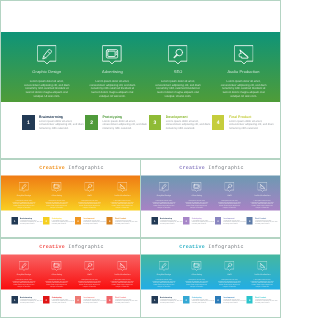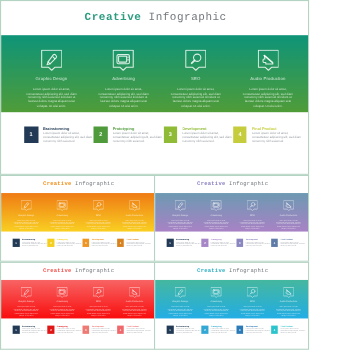--- a/index.html
+++ b/index.html
@@ -37,21 +37,20 @@
   .stxt{flex:1 1 auto;min-width:0;}
   .stitle{font-weight:bold;white-space:nowrap;overflow:hidden;}
   .sbody{}
 </style>
 </head>
 <body>
 
 <div class="page">
     <div class="card hero">
       <div class="inner" style="width: 281px; height: 159px; transform: scale(1); transform-origin: 0px 0px;">
-        <div class="ctitle" style="top: 9.6px; font-size: 10px; letter-spacing: 0.46px;"><span class="b" style="color:#2c9c80">Creative</span> <span class="r">Infographic</span></div>
         <div class="band" style="top: 31px; height: 70px; background: linear-gradient(rgb(14, 148, 120) 0%, rgb(79, 156, 56) 100%);">
           <div class="cols" style="left: 13px; width: 262.4px;">
             <div class="col">
               <div class="bubble" style="top:13px">
                 <svg width="19.50" height="19.50" viewBox="0 0 40 40" shape-rendering="geometricPrecision">
                   <g fill="none" stroke="rgba(255,255,255,.84)" stroke-width="2" stroke-linejoin="round" stroke-linecap="round">
                     <path d="M1.3 1.3 H38.7 V33.2 H25.8 L20 38.7 L14.2 33.2 H1.3 Z"></path>
                     <path d="M13.2 23.0 L11.3 28.6 L16.9 26.7 L28.2 15.4 A3.0 3.0 0 0 0 28.2 11.2 L27.0 10.0 A3.0 3.0 0 0 0 22.8 10.0 Z"></path>
                     <path d="M22.4 13.8 L25.6 17.0"></path>
                     <path d="M13.2 23.0 L16.9 26.7"></path>

